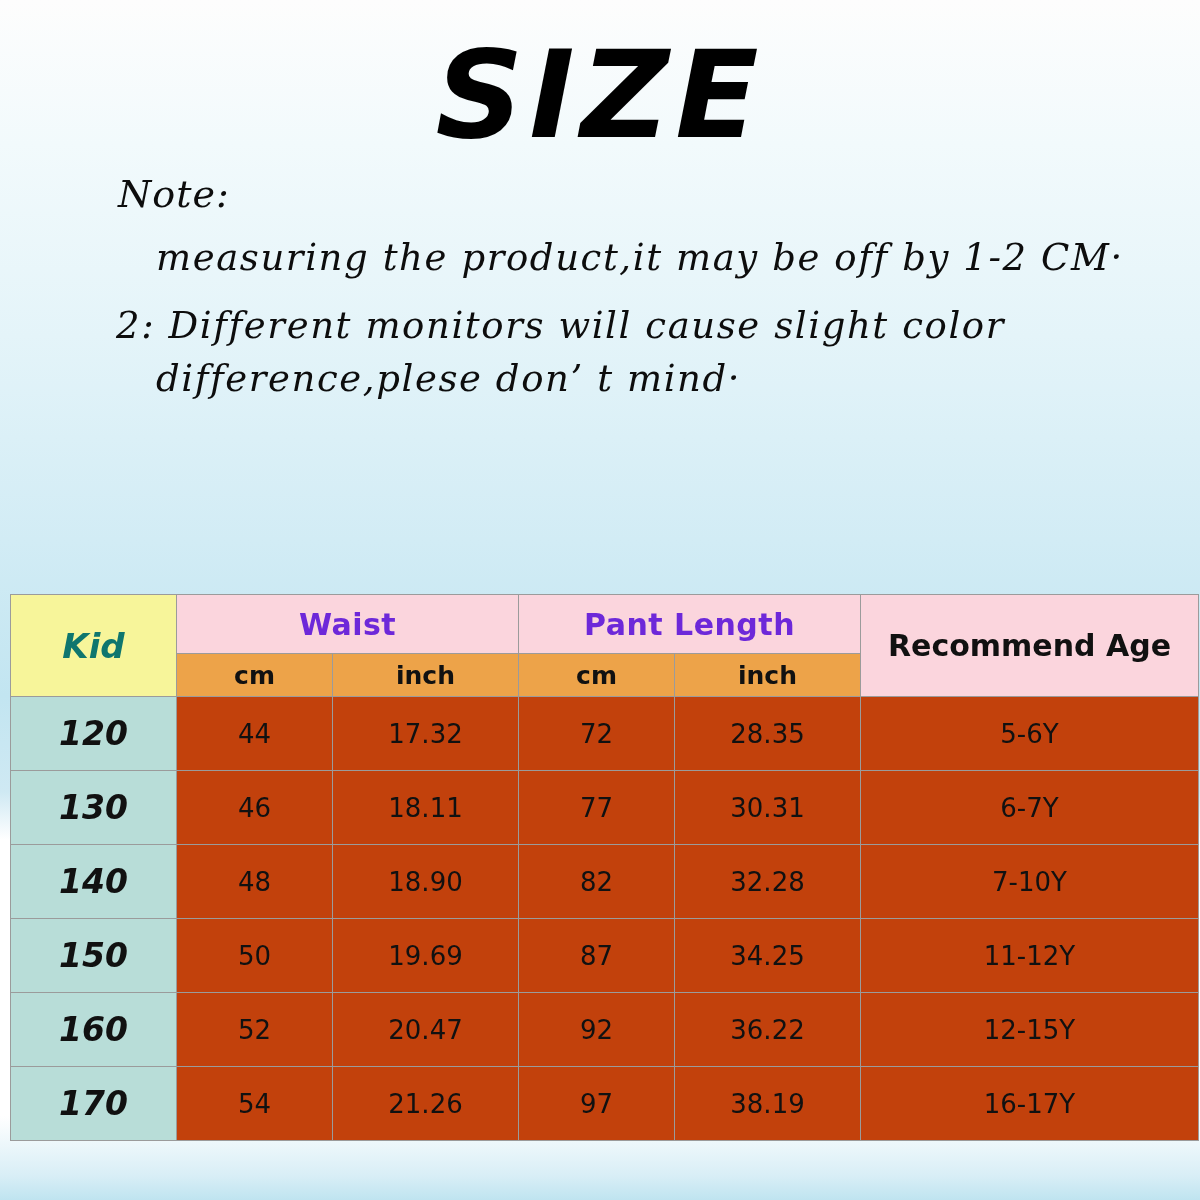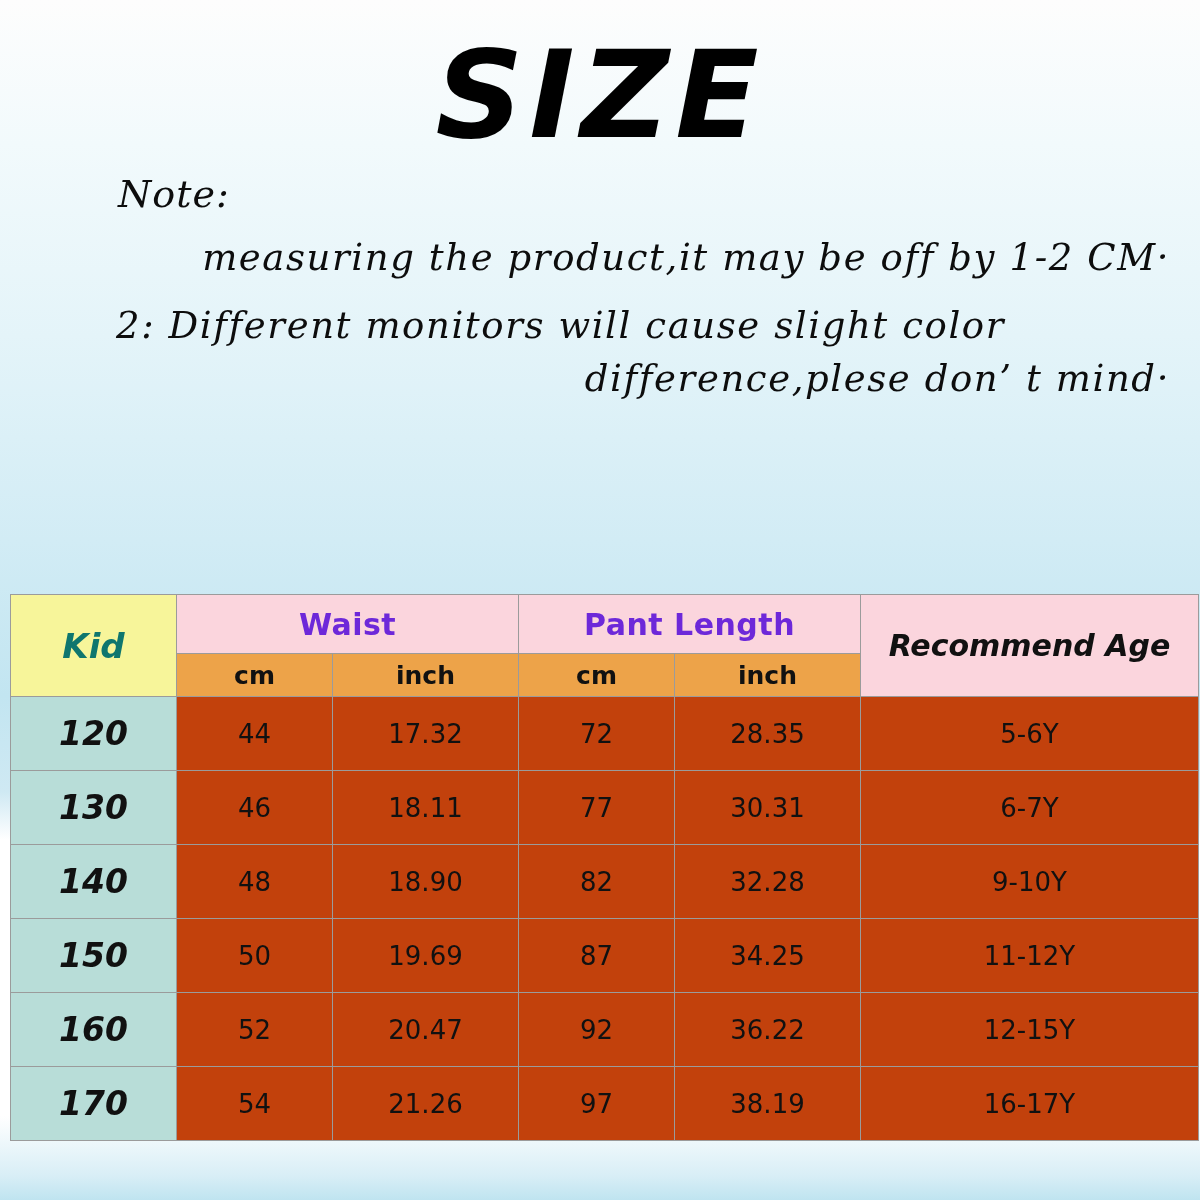--- a/index.html
+++ b/index.html
@@ -68,21 +68,20 @@
   .note-item {
     font-size: 37px;
     line-height: 1.42;
     letter-spacing: 1.6px;
     margin-bottom: 16px;
     padding-left: 16px;
   }
   .note-item .l2 {
     display: block;
     padding-left: 40px;
-    text-align: right;
   }
 
   
   .table-wrap {
     position: absolute;
     top: 594px;
     left: 10px;
     width: 1180px;
   }
   table.size-table {
@@ -118,21 +117,20 @@
     background: #eda349;
     font-size: 25px;
     color: #111;
     height: 42px;
   }
   .c-rec-head {
     background: #fbd5dd;
     font-size: 30px;
     font-weight: bold;
     color: #111;
-    font-style: italic;
   }
   .c-kid-cell {
     background: #b8ddd8;
     font-size: 33px;
     font-weight: bold;
     font-style: italic;
     color: #111;
     height: 73px;
   }
   .c-data {
@@ -206,21 +204,21 @@
           <td class="c-data">77</td>
           <td class="c-data">30.31</td>
           <td class="c-data">6-7Y</td>
         </tr>
         <tr>
           <td class="c-kid-cell">140</td>
           <td class="c-data">48</td>
           <td class="c-data">18.90</td>
           <td class="c-data">82</td>
           <td class="c-data">32.28</td>
-          <td class="c-data">9-10Y</td>
+          <td class="c-data">7-10Y</td>
         </tr>
         <tr>
           <td class="c-kid-cell">150</td>
           <td class="c-data">50</td>
           <td class="c-data">19.69</td>
           <td class="c-data">87</td>
           <td class="c-data">34.25</td>
           <td class="c-data">11-12Y</td>
         </tr>
         <tr>

